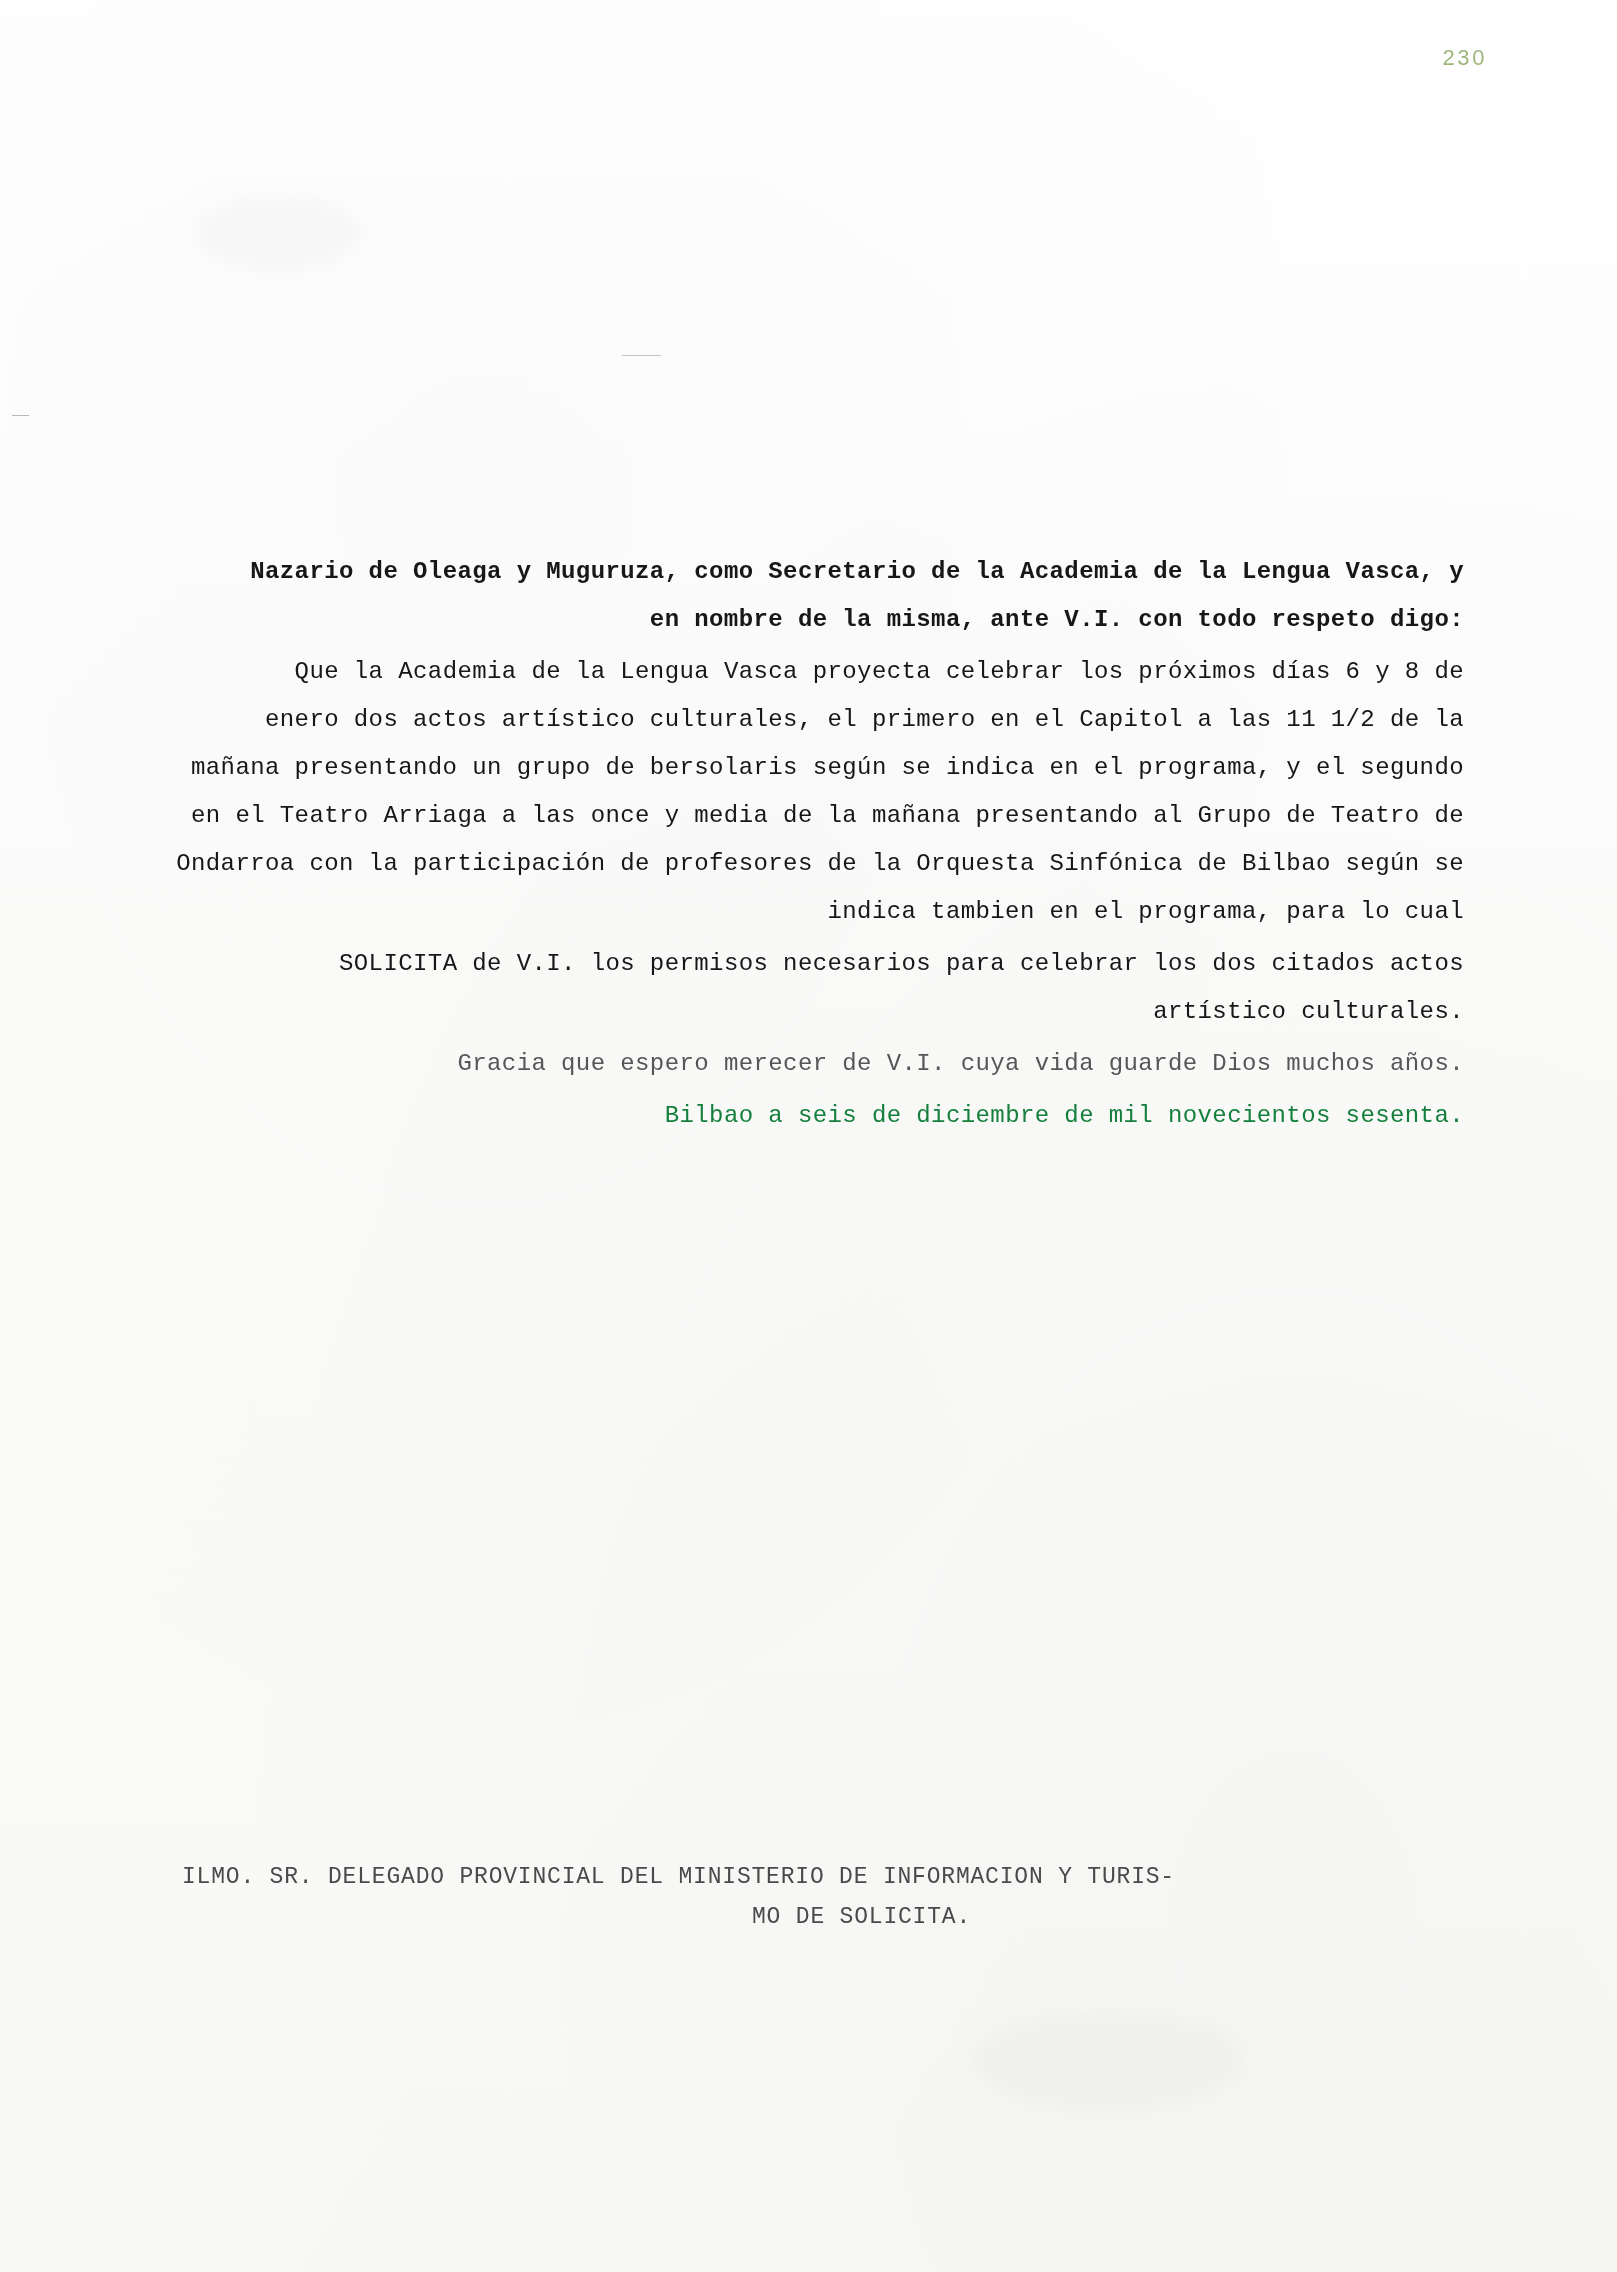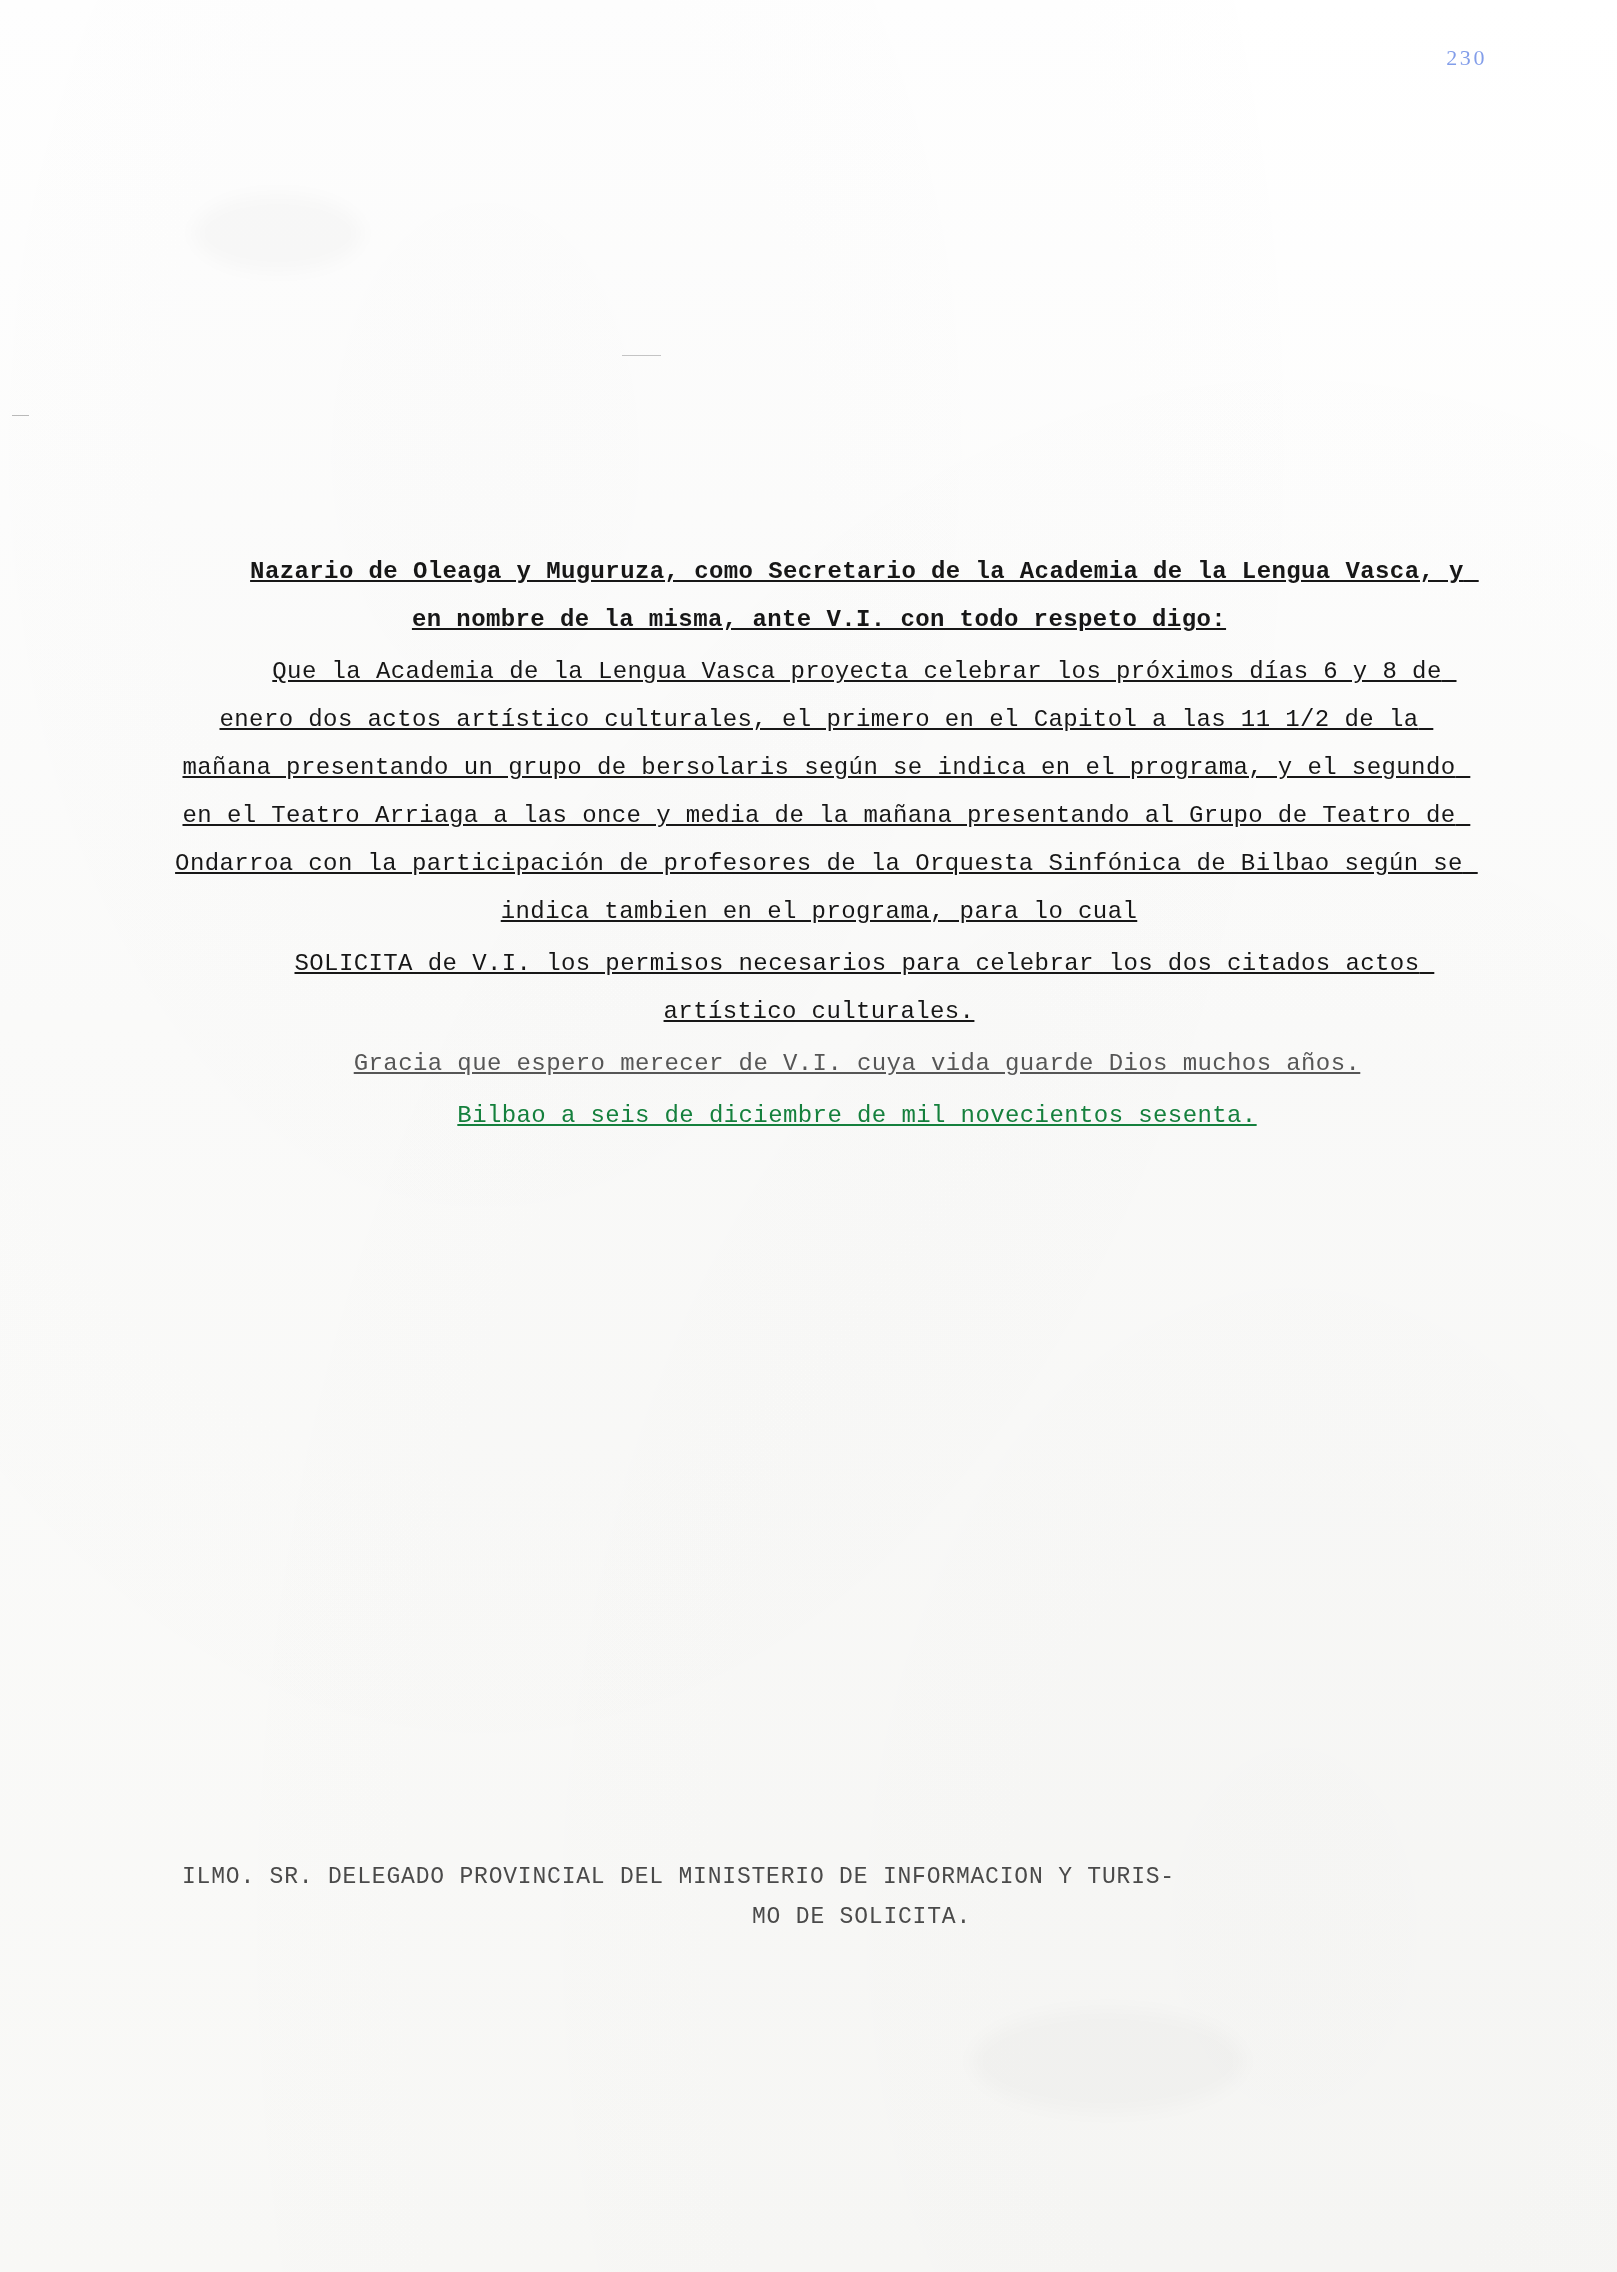--- a/index.html
+++ b/index.html
@@ -27,23 +27,23 @@
       radial-gradient(ellipse at 80% 85%, rgba(0,0,0,0.015), rgba(0,0,0,0) 65%),
       linear-gradient(180deg, #ffffff 0%, #fbfbfa 45%, #f8f8f6 100%);
     pointer-events: none;
   }
   .folio {
     position: absolute;
     top: 45px;
     right: 130px;
     font-size: 22px;
     letter-spacing: 2.6px;
-    color: #1d4ed8;
+    color: #4d7c0f;
     opacity: 0.55;
-    font-family: Liberation Serif, serif;
+    font-family: Liberation Sans, sans-serif;
   }
   .tick-left {
     position: absolute;
     left: 11.7px;
     top: 415px;
     width: 17px;
     height: 1.3px;
     background: #b9b9b9;
   }
   .tick-top {
@@ -59,24 +59,23 @@
     left: 174px;
     top: 548px;
     width: 1290px;
   }
   .para {
     font-size: 24px;
     line-height: 48px;
     letter-spacing: 0.4px;
     color: #171717;
     margin: 0 0 3.9px 0;
-    text-align: center;
+    text-align: right;
     white-space: pre-wrap;
     text-indent: 0;
-    text-decoration: underline;
   }
   .para.indent {
     text-indent: 76px;
   }
   .p1 { font-weight: 700; }
   .soft { color: #565656; }
   .softer { color: #15803d; }
   .addressee {
     position: absolute;
     left: 141px;

